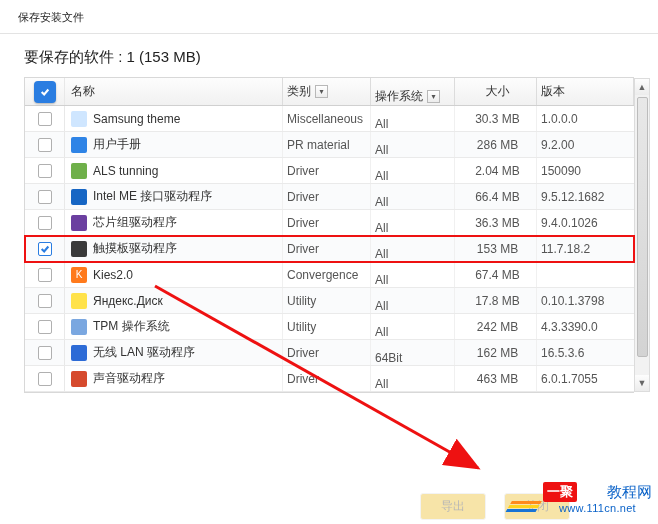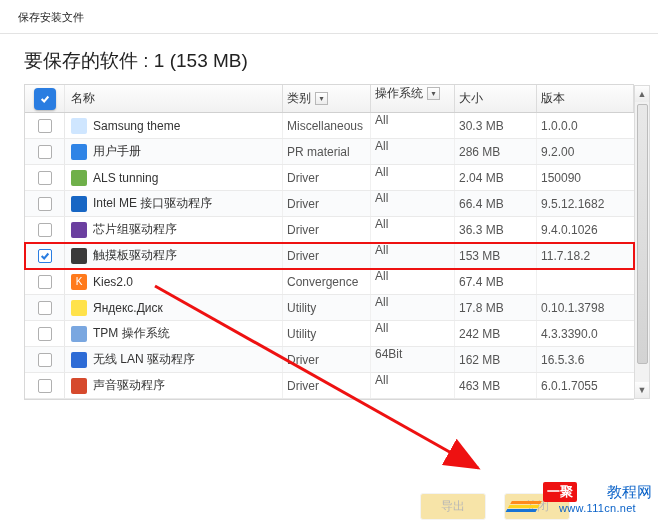--- a/index.html
+++ b/index.html
@@ -17,21 +17,21 @@
     font-size: 11px;
     color: #222;
   }
   .divider {
     border: none;
     border-top: 1px solid #e3e3e3;
     margin: 2px 0 0 0;
   }
   .subheader {
     padding: 14px 24px 10px 24px;
-    font-size: 19px;
+    font-size: 15px;
     color: #222;
   }
   .table-wrap {
     margin: 0 24px 0 24px;
     border: 1px solid #d8d8d8;
     border-right: none;
     position: relative;
   }
   .header-row, .data-row {
     display: flex;
@@ -44,22 +44,22 @@
     background: linear-gradient(#fdfdfd, #f1f1f1);
     height: 28px;
     font-size: 12px;
     color: #333;
     border-bottom: 1px solid #d0d0d0;
   }
   .data-row:nth-child(even) { background: #fafbfc; }
   .col-check { width: 40px; display:flex; align-items:center; justify-content:center; border-right:1px solid #e8e8e8; height:100%; }
   .col-name  { width: 218px; display:flex; align-items:center; gap:6px; padding-left:6px; height:100%; border-right:1px solid #f0f0f0; }
   .col-cat   { width: 88px;  padding-left:4px; display:flex; align-items:center; height:100%; border-right:1px solid #f0f0f0; color:#555; }
-  .col-os    { width: 84px;  padding-left:4px; display:flex; align-items:flex-start; height:100%; border-right:1px solid #f0f0f0; color:#555; }
-  .col-size  { width: 82px;  padding-left:4px; display:flex; align-items:center; height:100%; border-right:1px solid #f0f0f0; color:#555; }
+  .col-os    { width: 84px;  padding-left:4px; display:flex; align-items:flex-end; height:100%; border-right:1px solid #f0f0f0; color:#555; }
+  .col-size  { width: 82px;  padding-left:4px; display:flex; align-items:center; height:100%; border-right:1px solid #f0f0f0; color:#555;justify-content:center; }
   .col-ver   { flex: 1; padding-left:4px; display:flex; align-items:center; height:100%; color:#555; }
   .header-row .col-name, .header-row .col-cat, .header-row .col-os,
   .header-row .col-size, .header-row .col-ver { color:#333; border-right:1px solid #dcdcdc; }
   .hdr-label { display:flex; align-items:center; gap:4px; }
   .hdr-dd {
     width:13px; height:13px; display:inline-flex; align-items:center; justify-content:center;
     border:1px solid #b8b8b8; background:linear-gradient(#fff,#ececec); font-size:8px; color:#555;
   }
   .checkbox {
     width:14px; height:14px; border:1px solid #b0b0b0; background:#fff; border-radius:2px;

